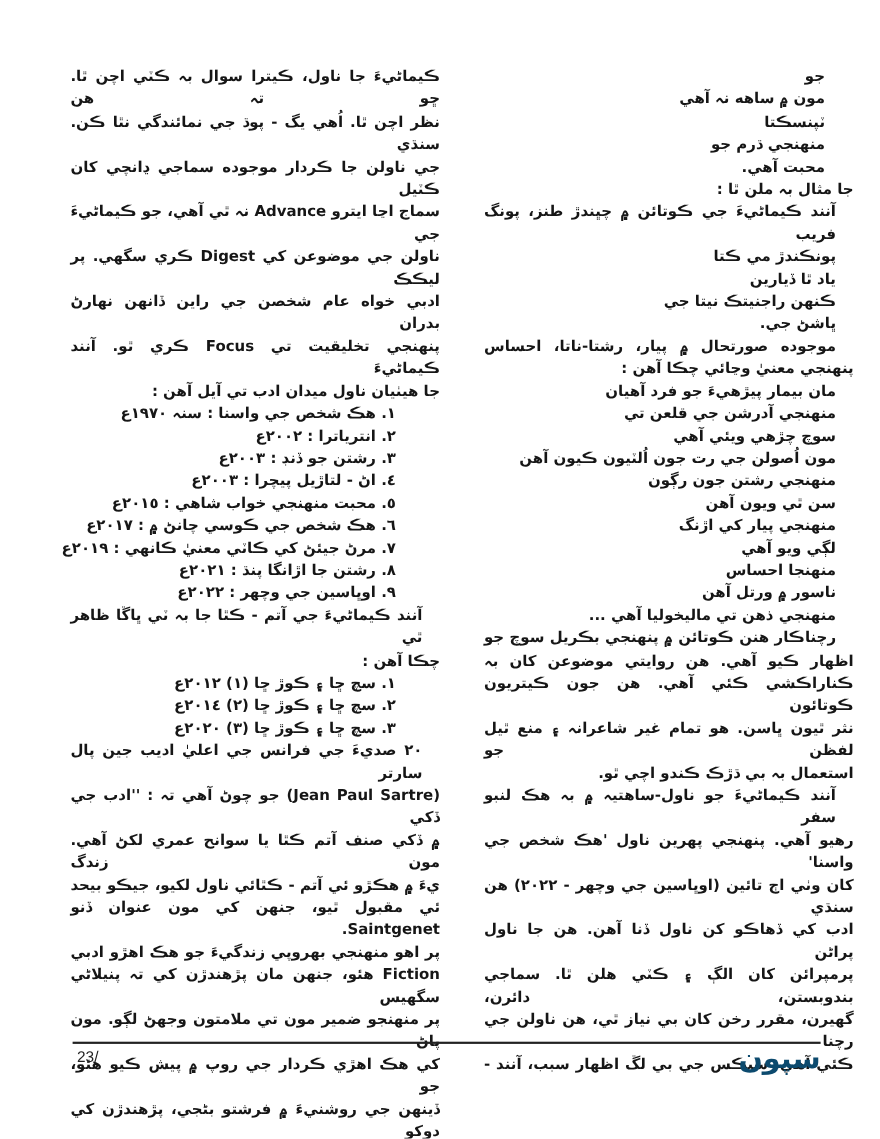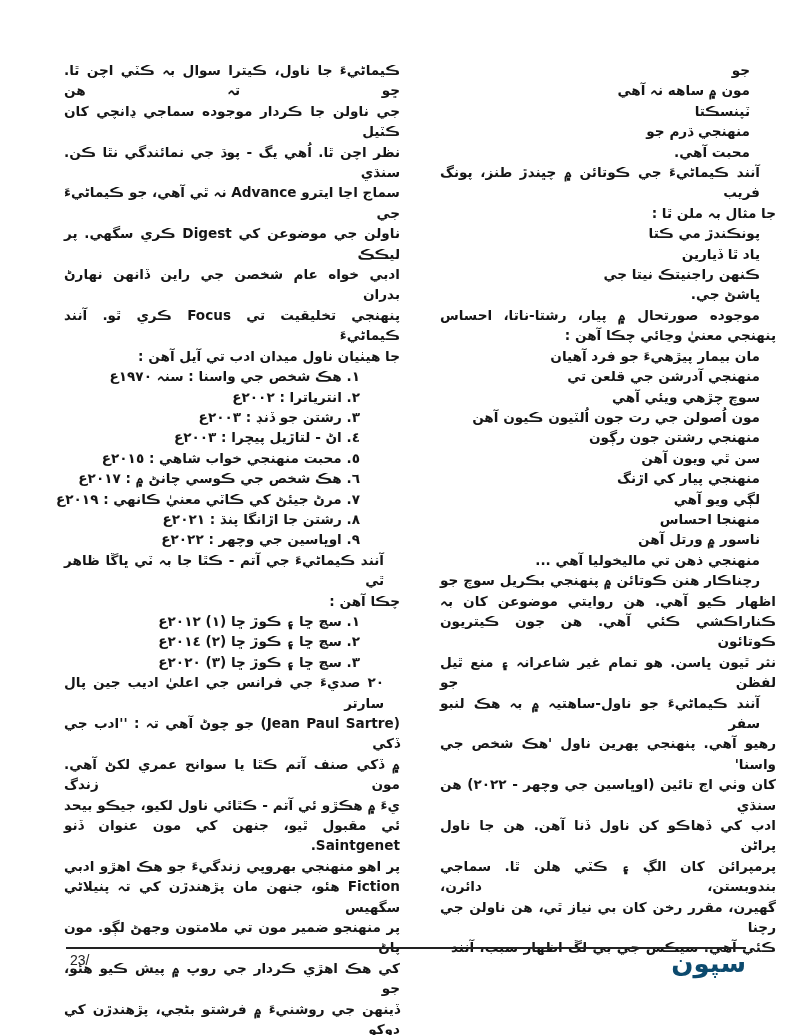--- a/index.html
+++ b/index.html
@@ -26,22 +26,22 @@
 <body>
 
 <div class="page">
 
   <div class="col col-right">
     <span class="line ind2">جو</span>
     <span class="line ind2">مون ۾ ساهه نہ آهي</span>
     <span class="line ind2">ٽپنسڪتا</span>
     <span class="line ind2">منهنجي ڌرم جو</span>
     <span class="line ind2">محبت آهي.</span>
+    <span class="line">جا مثال بہ ملن ٿا :</span>
     <span class="line just ind1">آنند ڪيماڻيءَ جي ڪوتائن ۾ چڀندڙ طنز، پونگ فريب</span>
-    <span class="line">جا مثال بہ ملن ٿا :</span>
     <span class="line ind1">پونڪندڙ مي ڪتا</span>
     <span class="line ind1">ياد ٿا ڏيارين</span>
     <span class="line ind1">ڪنهن راجنيتڪ نيتا جي</span>
     <span class="line ind1">ڀاشڻ جي.</span>
     <span class="line just ind1">موجوده صورتحال ۾ پيار، رشتا-ناتا، احساس</span>
     <span class="line">پنهنجي معنيٰ وڃائي چڪا آهن :</span>
     <span class="line ind1">مان بيمار پيڙهيءَ جو فرد آهيان</span>
     <span class="line ind1">منهنجي آدرشن جي قلعن تي</span>
     <span class="line ind1">سوچ چڙهي ويئي آهي</span>
     <span class="line ind1">مون اُصولن جي رت جون اُلٽيون ڪيون آهن</span>
@@ -49,33 +49,34 @@
     <span class="line ind1">سن ٿي ويون آهن</span>
     <span class="line ind1">منهنجي پيار کي اڙنگ</span>
     <span class="line ind1">لڳي ويو آهي</span>
     <span class="line ind1">منهنجا احساس</span>
     <span class="line ind1">ناسور ۾ ورتل آهن</span>
     <span class="line ind1">منهنجي ذهن تي ماليخوليا آهي ...</span>
     <span class="line just ind1">رچناڪار هنن ڪوتائن ۾ پنهنجي بڪريل سوچ جو</span>
     <span class="line just">اظهار ڪيو آهي. هن روايتي موضوعن کان بہ</span>
     <span class="line just">ڪناراڪشي ڪئي آهي. هن جون ڪيتريون ڪوتائون</span>
     <span class="line just">نثر ٿيون ڀاسن. هو تمام غير شاعرانہ ۽ منع ٿيل لفظن جو</span>
+    <span class="line">استعمال بہ بي ڌڙڪ ڪندو اچي ٿو.</span>
     <span class="line just ind1">آنند ڪيماڻيءَ جو ناول-ساهتيہ ۾ بہ هڪ لنبو سفر</span>
     <span class="line just">رهيو آهي. پنهنجي پهرين ناول 'هڪ شخص جي واسنا'</span>
     <span class="line just">کان وٺي اڄ تائين (اوڀاسين جي وچهر - ٢٠٢٢) هن سنڌي</span>
     <span class="line just">ادب کي ڏهاڪو کن ناول ڏنا آهن. هن جا ناول پراڻن</span>
     <span class="line just">پرمپرائن کان الڳ ۽ ڪٽي هلن ٿا. سماجي بندوبستن، دائرن،</span>
     <span class="line just">گهيرن، مقرر رخن کان بي نياز ٿي، هن ناولن جي رچنا</span>
     <span class="line just">ڪئي آهي. سيڪس جي بي لڱ اظهار سبب، آنند -</span>
   </div>
 
   <div class="col col-left">
     <span class="line just">ڪيماڻيءَ جا ناول، ڪيترا سوال بہ ڪٽي اچن ٿا. ڇو تہ هن</span>
+    <span class="line just">نظر اچن ٿا. اُهي يگ - پوڌ جي نمائندگي نٿا ڪن. سنڌي</span>
     <span class="line just">جي ناولن جا ڪردار موجوده سماجي ڍانچي کان ڪٽيل</span>
-    <span class="line just">نظر اچن ٿا. اُهي يگ - پوڌ جي نمائندگي نٿا ڪن. سنڌي</span>
     <span class="line just">سماج اڃا ايترو Advance نہ ٿي آهي، جو ڪيماڻيءَ جي</span>
     <span class="line just">ناولن جي موضوعن کي Digest ڪري سگهي. پر ليڪڪ</span>
     <span class="line just">ادبي خواه عام شخصن جي راين ڏانهن نهارڻ بدران</span>
     <span class="line just">پنهنجي تخليقيت تي Focus ڪري ٿو. آنند ڪيماڻيءَ</span>
     <span class="line">جا هيٺيان ناول ميدان ادب تي آيل آهن :</span>
 
     <span class="line ind3">١. هڪ شخص جي واسنا : سنہ ١٩٧٠ع</span>
     <span class="line ind3">٢. انترياترا : ٢٠٠٢ع</span>
     <span class="line ind3">٣. رشتن جو ڏنڊ : ٢٠٠٣ع</span>
     <span class="line ind3">٤. اڻ - لتاڙيل پيچرا : ٢٠٠٣ع</span>

